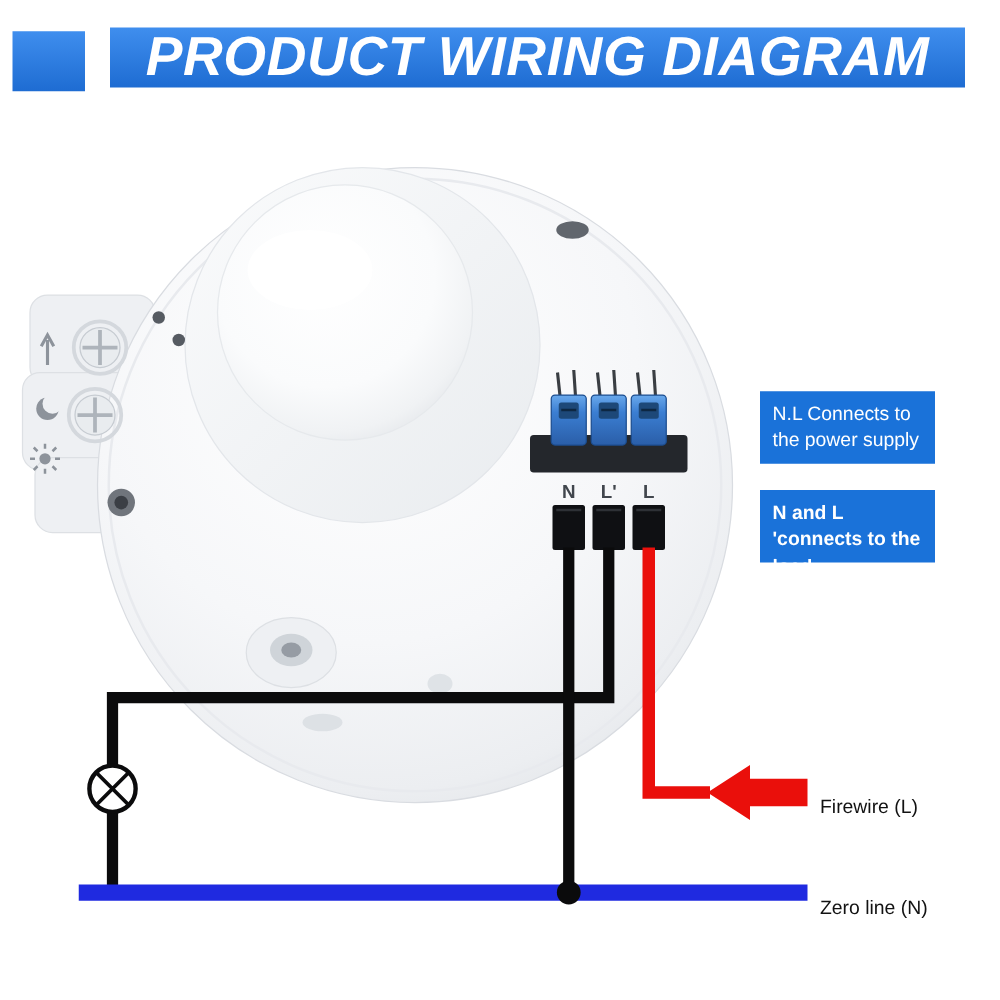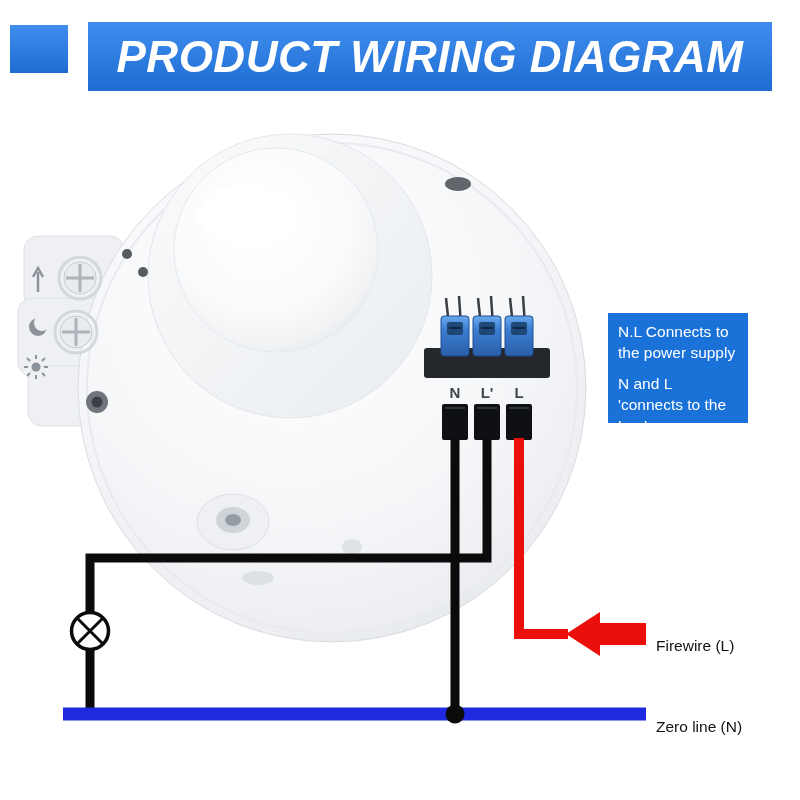--- a/index.html
+++ b/index.html
@@ -1,29 +1,29 @@
 <!DOCTYPE html>
 <html><head>
 <meta charset="utf-8">
 <style>
   html,body{margin:0;padding:0;background:#fff;}
   #page{position:relative;width:800px;height:800px;background:#ffffff;overflow:hidden;
         font-family:"Liberation Sans",sans-serif;}
   .accent{position:absolute;left:10px;top:25px;width:58px;height:48px;
           background:linear-gradient(180deg,#3f8eee,#1e6cd2);}
-  .banner{position:absolute;left:88px;top:22px;width:684px;height:69px;
+  .banner{position:absolute;left:88px;top:22px;width:684px;height:48px;
           background:linear-gradient(180deg,#3f8eee,#1e6cd2);
           display:flex;align-items:center;justify-content:center;text-align:center;}
   .banner h1{margin:0;color:#ffffff;font-size:44px;font-weight:bold;font-style:italic;
              letter-spacing:.5px;white-space:nowrap;}
   svg.diagram{position:absolute;left:0;top:0;}
   .callout{position:absolute;width:140px;height:58px;background:#1a72d9;color:#ffffff;
            font-size:15.5px;line-height:1.38;padding:8px 10px;box-sizing:border-box;}
   #callout-power{left:608px;top:313px;}
-  #callout-load{left:608px;top:365px;}
+  #callout-load{left:608px;top:392px;font-weight:bold;}
   .wire-label{position:absolute;color:#121212;font-size:15.5px;margin-top:12px;}
   #label-firewire{left:656px;top:625px;}
   #label-zero{left:656px;top:706px;}
   .tab{fill:#eef0f3;stroke:#dde0e4;}
   .tlabel{font-family:"Liberation Sans",sans-serif;font-size:15px;font-weight:bold;fill:#41464d;}
 </style>
 </head>
 <body>
 
 <div id="page">

